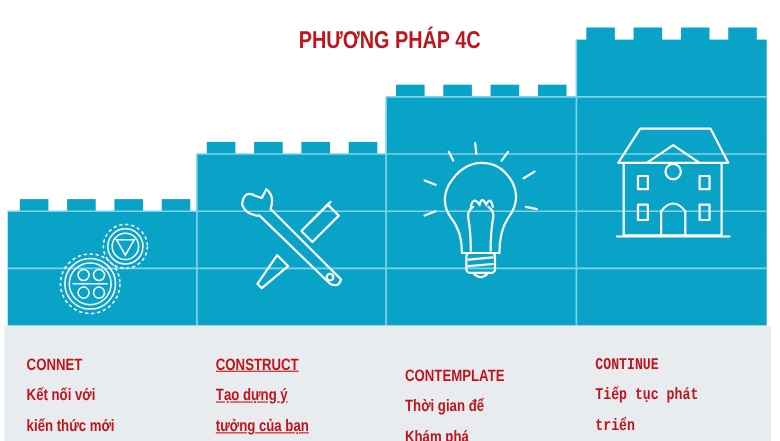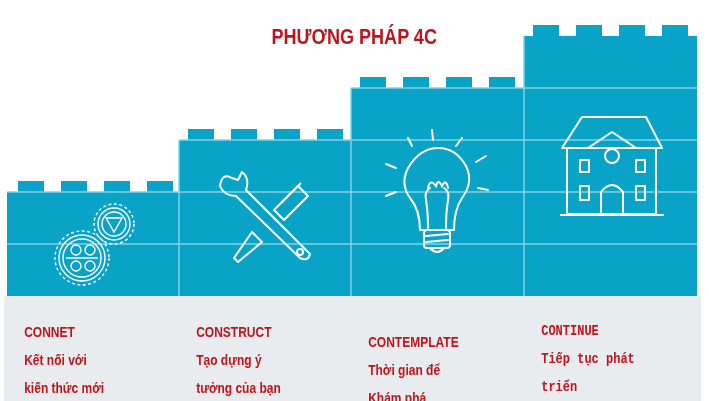--- a/index.html
+++ b/index.html
@@ -119,21 +119,21 @@
   </g>
 </svg>
 
 <div class="band"></div>
 
 <div class="label" style="left:7px;">
   <span>CONNET</span>
   <span>Kết nối với</span>
   <span>kiến thức mới</span>
 </div>
-<div class="label" style="left:179px;">
+<div class="label" style="left:179px;text-decoration:underline;">
   <span>CONSTRUCT</span>
   <span>Tạo dựng ý</span>
   <span>tưởng của bạn</span>
 </div>
 <div class="label" style="left:351px;margin-top:10px;">
   <span>CONTEMPLATE</span>
   <span>Thời gian để</span>
   <span>Khám phá</span>
 </div>
 <div class="label" style="left:524px;font-family:Liberation Mono, monospace;">

